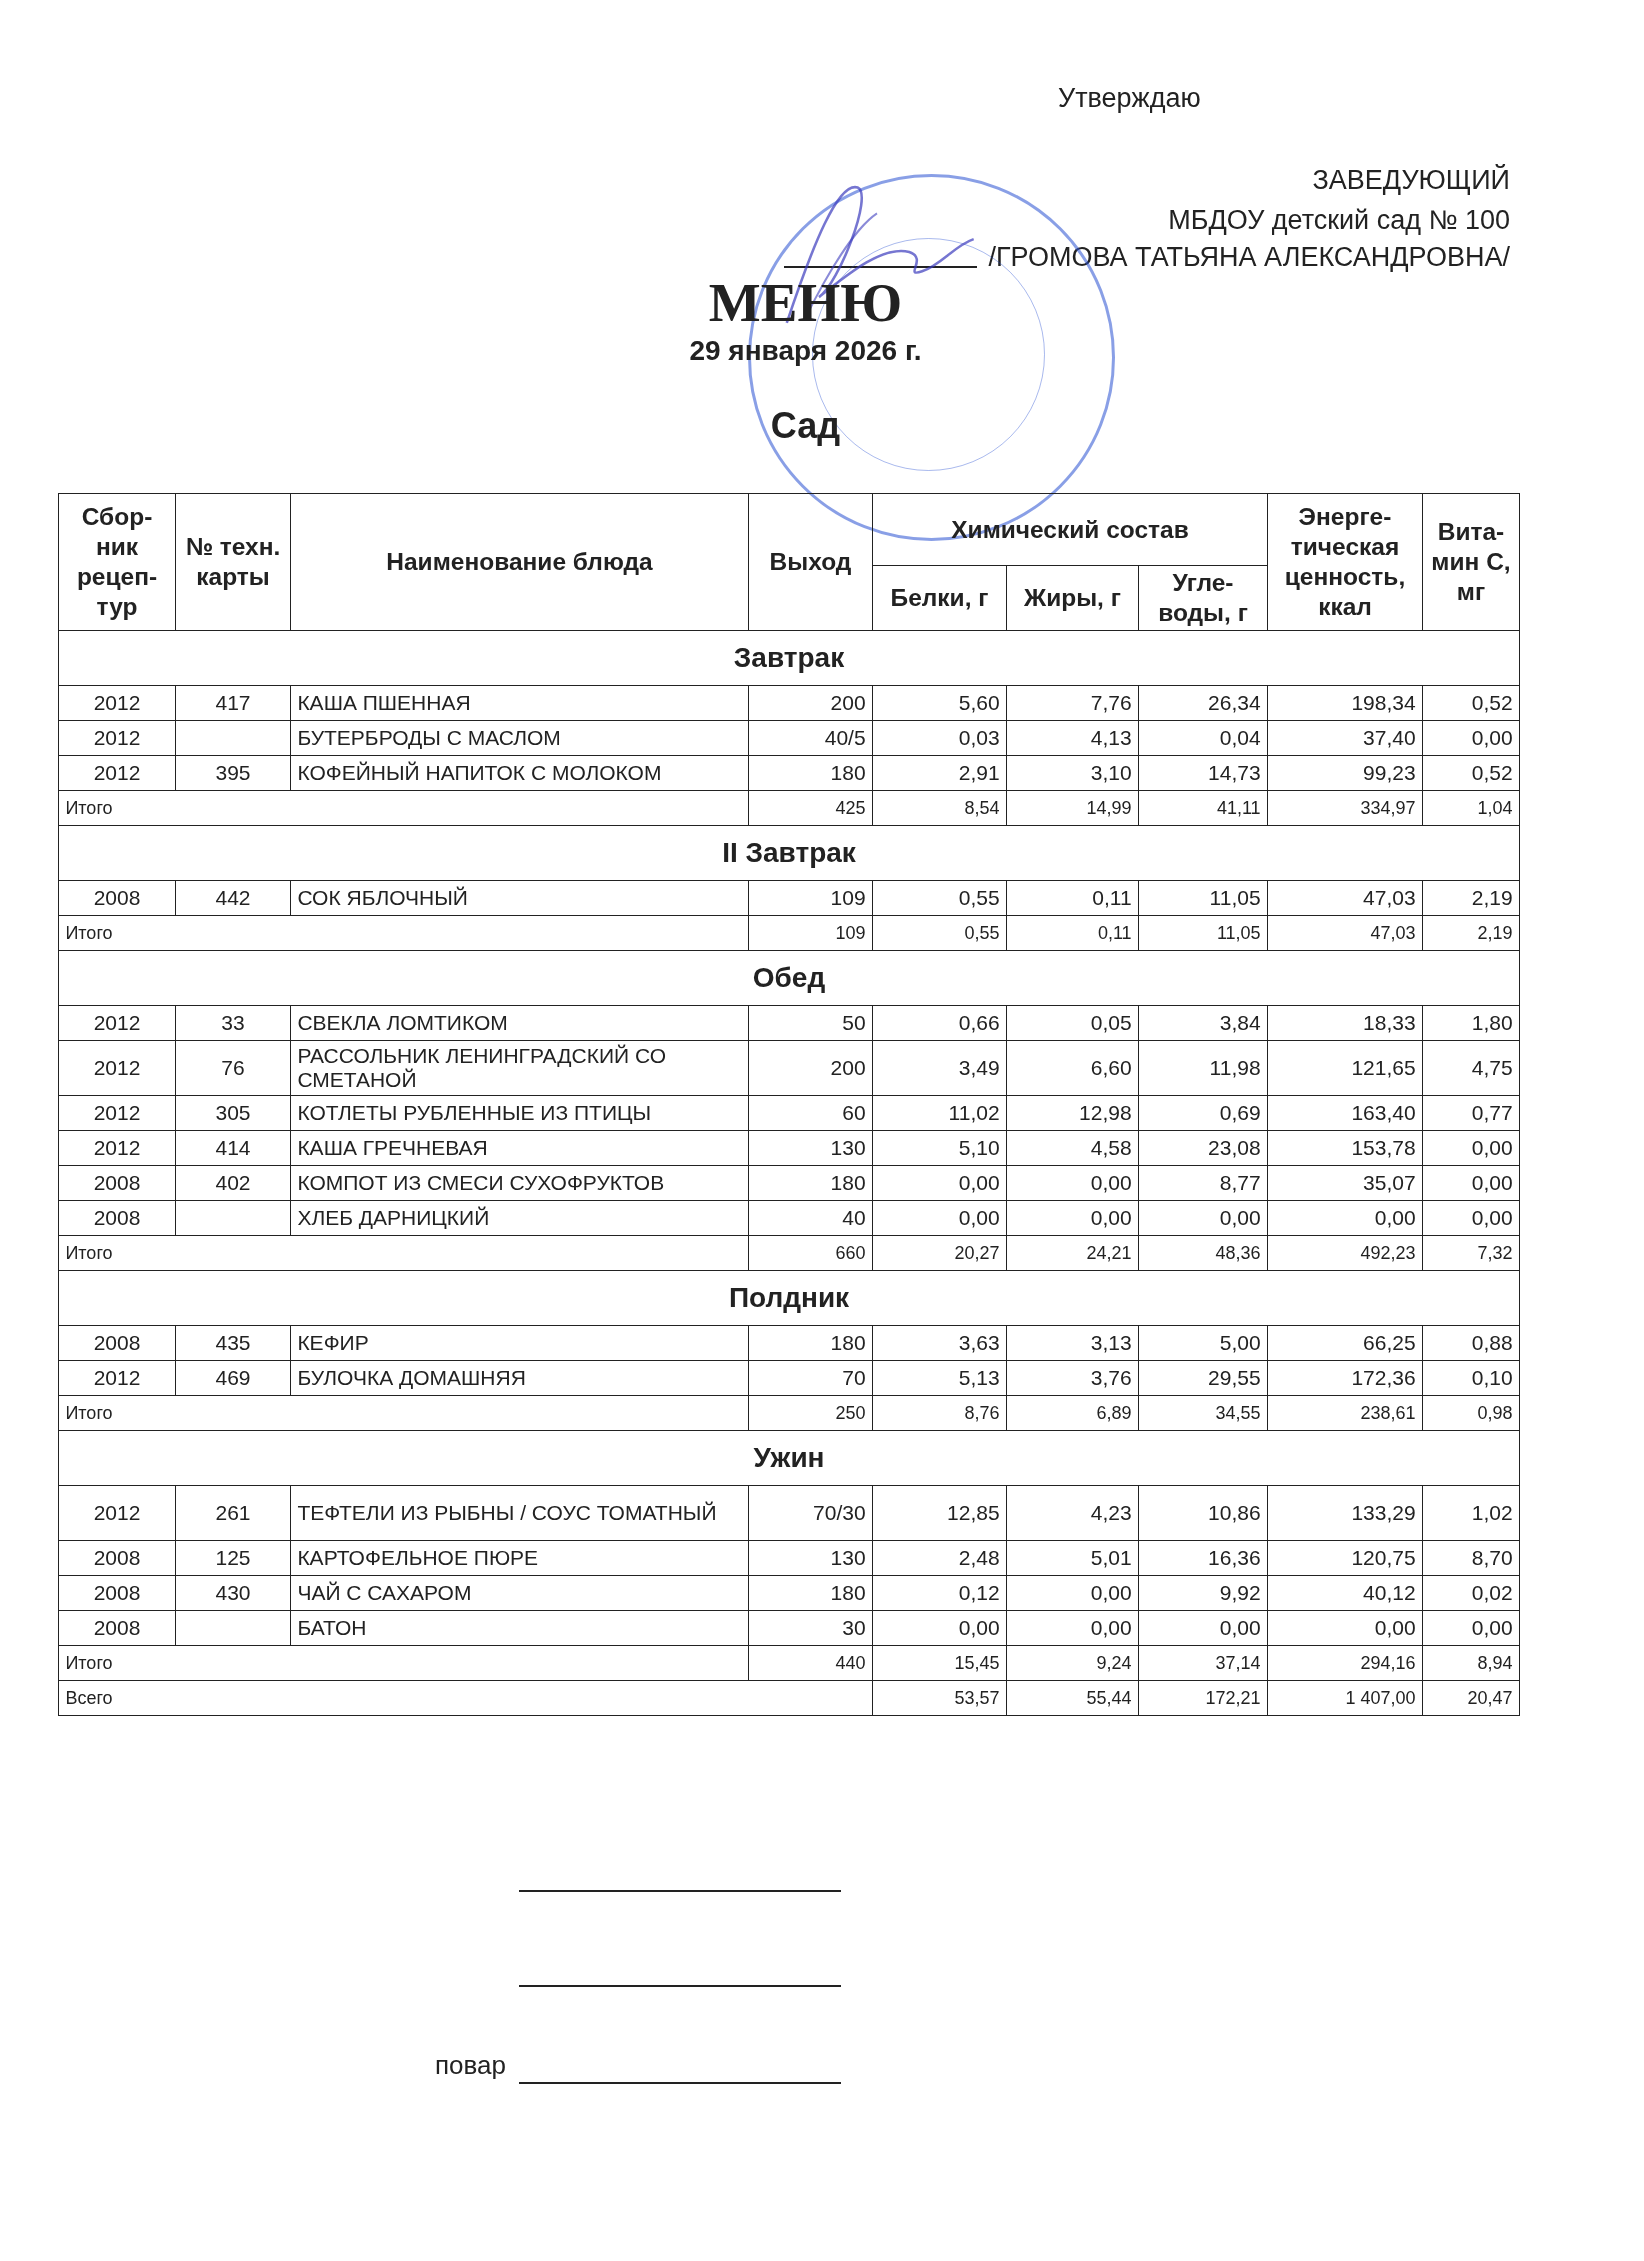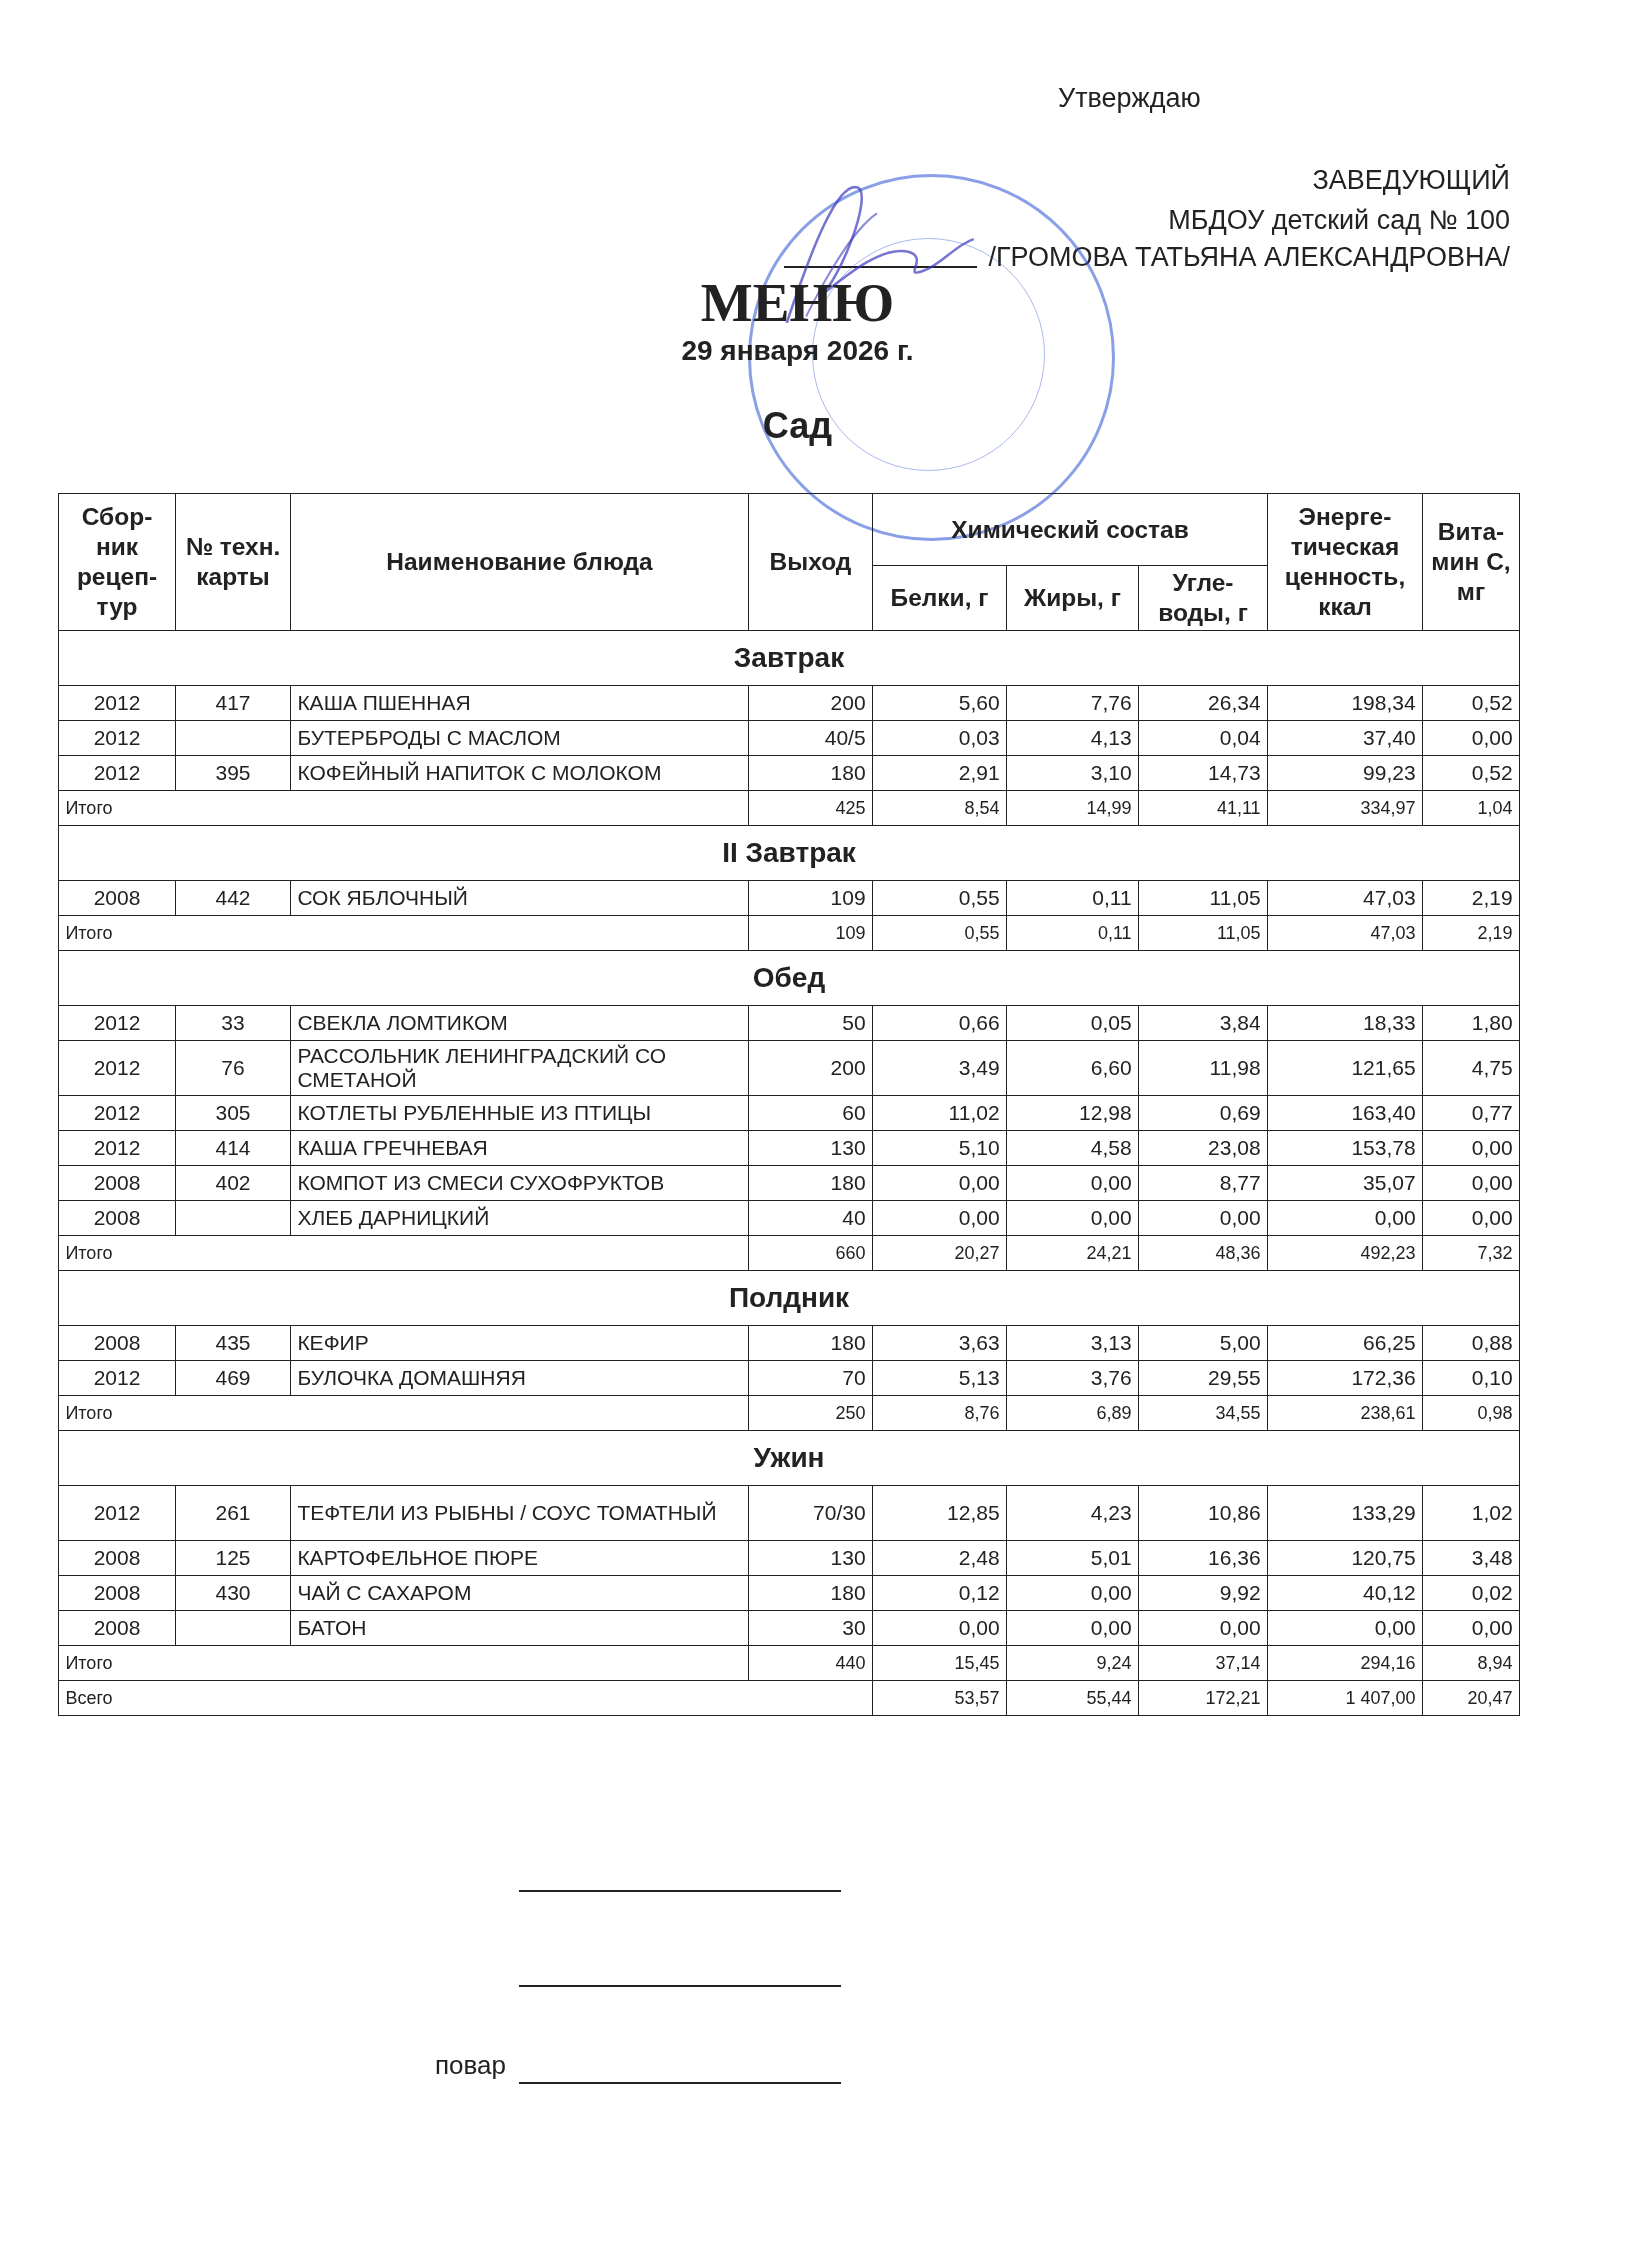--- a/index.html
+++ b/index.html
@@ -2,21 +2,21 @@
 <html style="font-size:10.3px"><head>
 <meta charset="utf-8">
 <style>
   html, body { margin:0; padding:0; background:#ffffff; }
   body { width:1645px; height:2261px; position:relative; overflow:hidden;
          font-family:"Liberation Sans", "DejaVu Sans", sans-serif; color:#222; }
   .abs { position:absolute; }
   .approve { left:1058px; top:83px; font-size:27px; font-weight:normal; }
   .rblock { right:135px; text-align:right; font-size:27px; line-height:40px; }
   .sigline { position:absolute; left:784px; top:266px; width:193px; border-bottom:2.6px solid #222; }
-  .title { left:4px; width:1574px; text-align:center; }
+  .title { left:12px; width:1574px; text-align:center; }
   .t-menu { top:271px; font-family:"Liberation Serif","DejaVu Serif",serif; font-weight:bold; font-size:55px; width:1587px; }
   .t-date { top:335px; font-weight:bold; font-size:28px; width:1587px; }
   .t-sad { top:405px; font-weight:bold; font-size:36px; width:1587px; }
 
   table.menu { position:absolute; left:58px; top:493px; border-collapse:collapse; table-layout:fixed; width:1461px; }
   table.menu td, table.menu th { border:1.9px solid #222; padding:0 6.4px; font-size:21px; }
   table.menu th { font-weight:bold; font-size:24.5px; text-align:center; line-height:30px; }
   .h1 th { height:71px; }
   .h2 th { height:64px; }
   td.c { text-align:center; }
@@ -284,21 +284,21 @@
       </tr>
       <tr class="row">
         <td class="c">2008</td>
         <td class="c">125</td>
         <td class="l">КАРТОФЕЛЬНОЕ ПЮРЕ</td>
         <td class="r">130</td>
         <td class="r">2,48</td>
         <td class="r">5,01</td>
         <td class="r">16,36</td>
         <td class="r">120,75</td>
-        <td class="r">3,48</td>
+        <td class="r">8,70</td>
       </tr>
       <tr class="row">
         <td class="c">2008</td>
         <td class="c">430</td>
         <td class="l">ЧАЙ С САХАРОМ</td>
         <td class="r">180</td>
         <td class="r">0,12</td>
         <td class="r">0,00</td>
         <td class="r">9,92</td>
         <td class="r">40,12</td>

